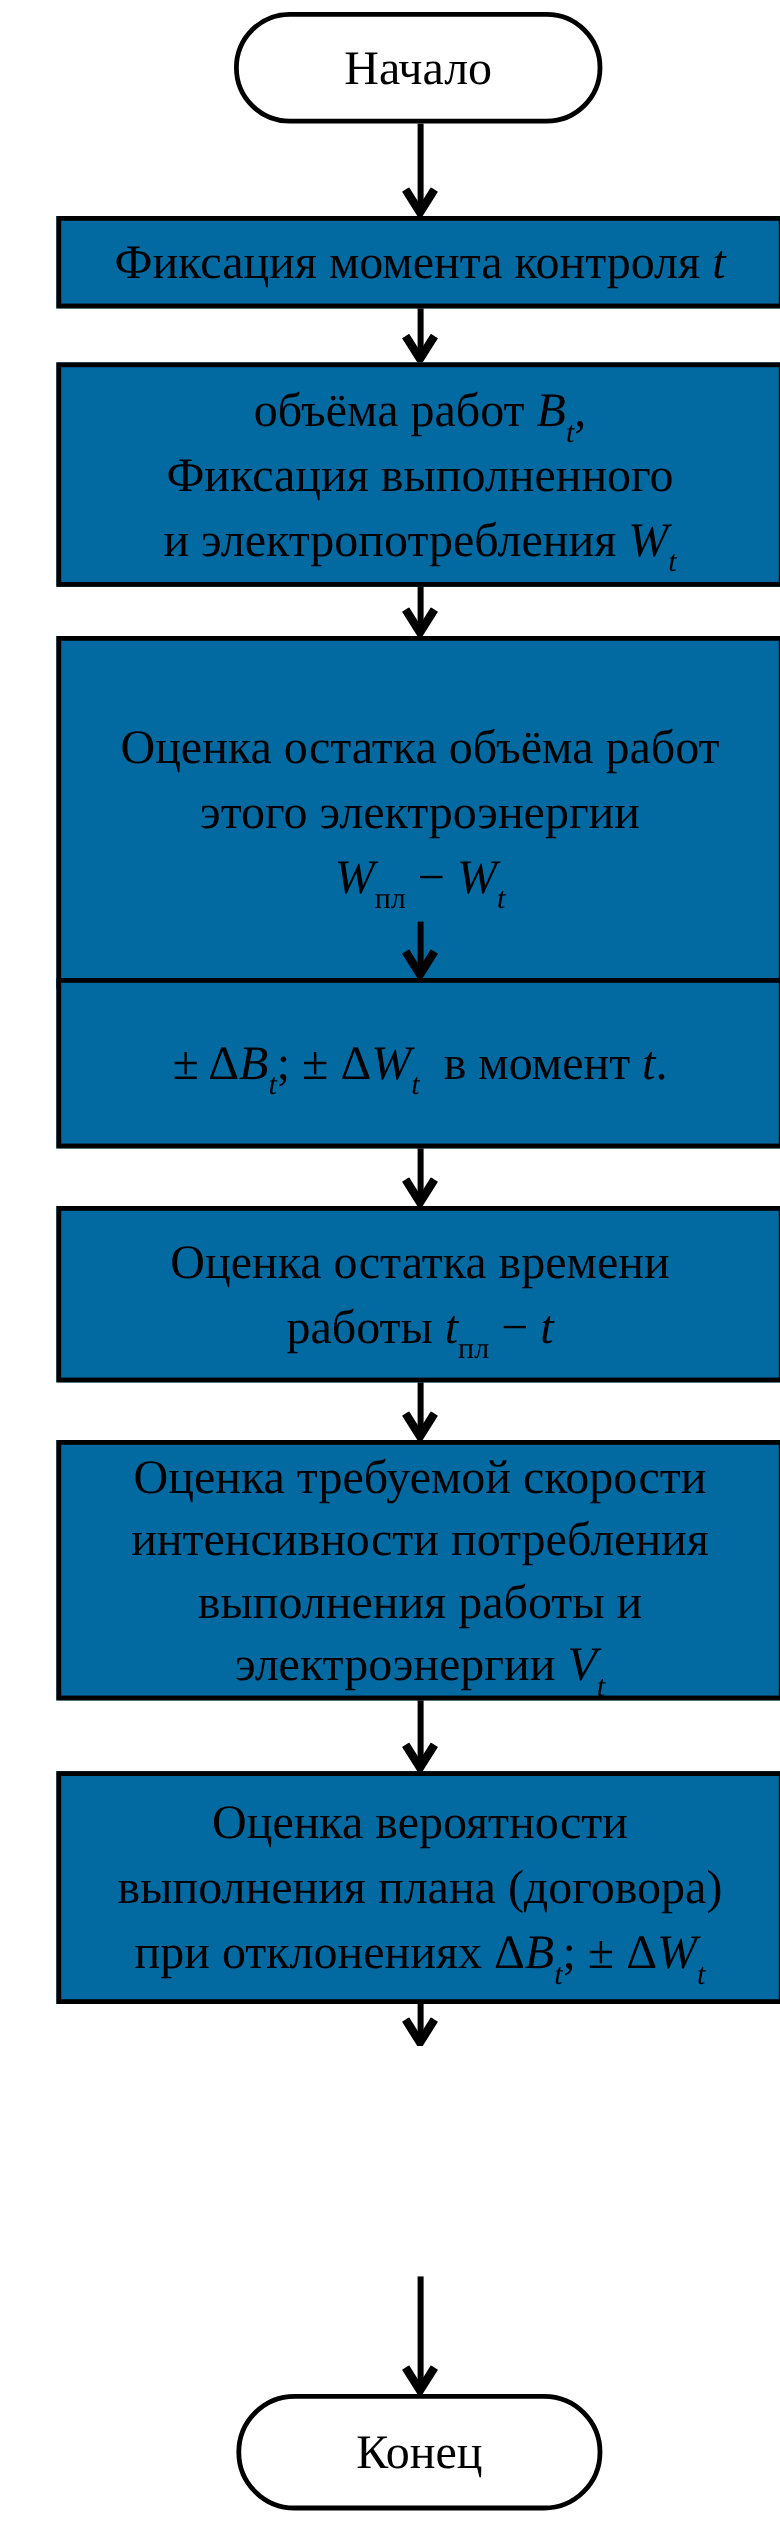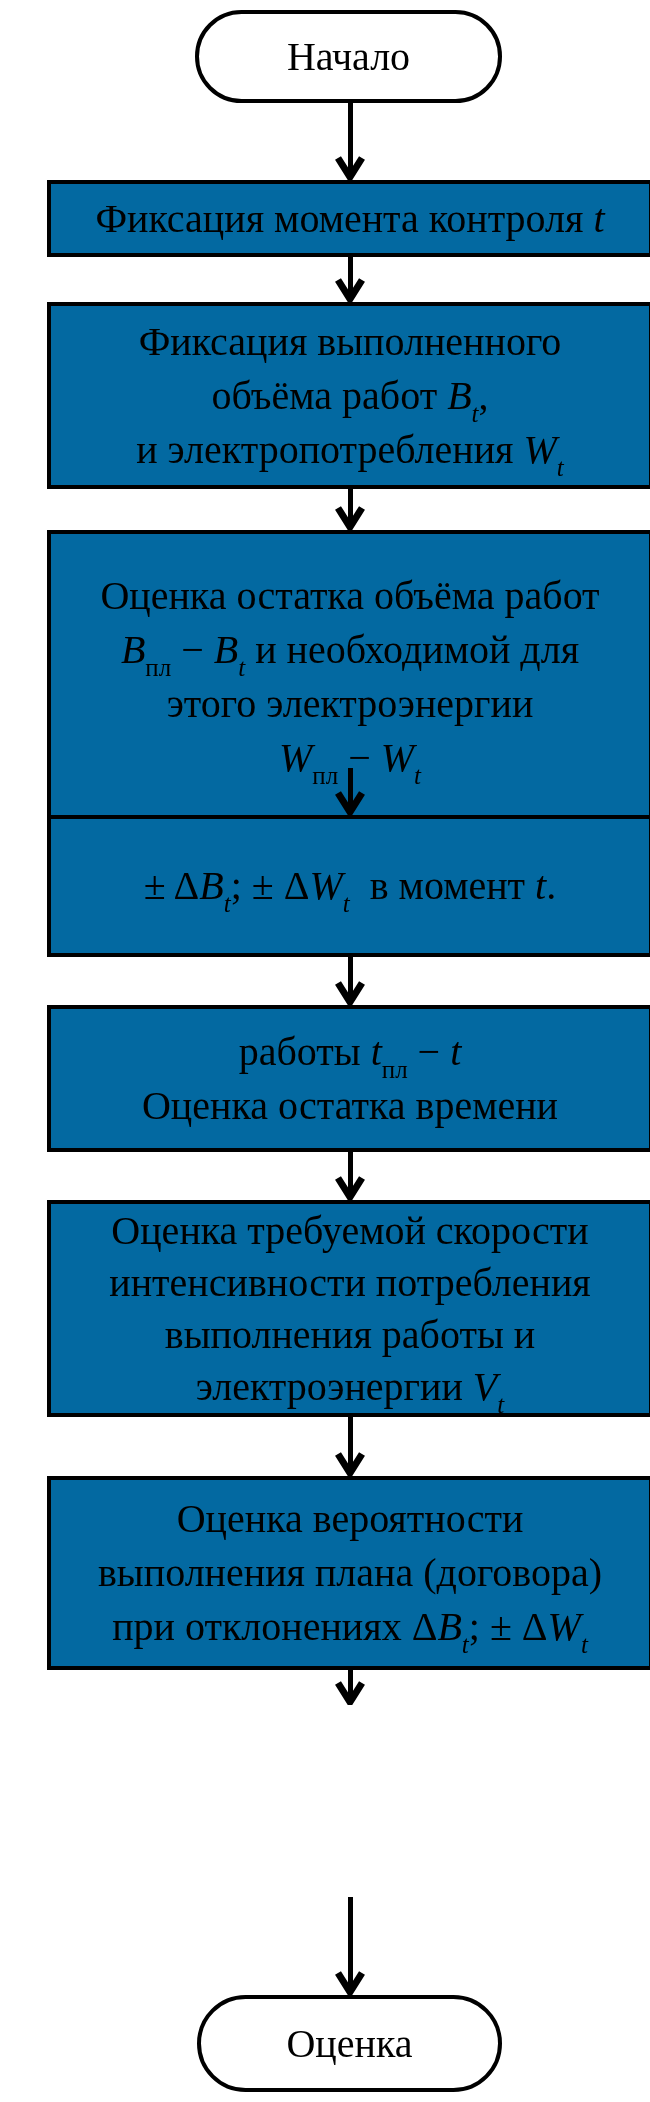--- a/index.html
+++ b/index.html
@@ -93,35 +93,34 @@
     </div>
 
   <div class="arrow" style="top:257px;height:45px">
     <div class="shaft"></div>
     <svg class="head" width="32" height="24" viewBox="0 0 32 24">
         <path d="M4,2 L16,21 L28,2"></path>
       </svg>
   </div>
 
   <div class="box" style="top:302px;height:187px">
+      <div class="tline"><span>объёма работ </span><span class="it">B</span><span class="it sub">t</span><span>,</span></div>
       <div class="tline"><span>Фиксация выполненного</span></div>
-      <div class="tline"><span>объёма работ </span><span class="it">B</span><span class="it sub">t</span><span>,</span></div>
       <div class="tline"><span>и электропотребления </span><span class="it">W</span><span class="it sub">t</span></div>
     </div>
 
   <div class="arrow" style="top:489px;height:41px">
     <div class="shaft"></div>
     <svg class="head" width="32" height="24" viewBox="0 0 32 24">
         <path d="M4,2 L16,21 L28,2"></path>
       </svg>
   </div>
 
   <div class="box" style="top:530px;height:294px">
       <div class="tline"><span>Оценка остатка объёма работ</span></div>
-      <div class="tline"><span class="it">B</span><span class="sub">пл</span><span> − </span><span class="it">B</span><span class="it sub">t</span><span> и необходимой для</span></div>
       <div class="tline"><span>этого электроэнергии</span></div>
       <div class="tline"><span class="it">W</span><span class="sub">пл</span><span> − </span><span class="it">W</span><span class="it sub">t</span></div>
     </div>
 
   <div class="arrow" style="top:768px;height:47px">
     <div class="shaft"></div>
     <svg class="head" width="32" height="24" viewBox="0 0 32 24">
         <path d="M4,2 L16,21 L28,2"></path>
       </svg>
   </div>
@@ -131,22 +130,22 @@
     </div>
 
   <div class="arrow" style="top:957px;height:48px">
     <div class="shaft"></div>
     <svg class="head" width="32" height="24" viewBox="0 0 32 24">
         <path d="M4,2 L16,21 L28,2"></path>
       </svg>
   </div>
 
   <div class="box" style="top:1005px;height:147px">
+      <div class="tline"><span>Оценка остатка времени</span></div>
       <div class="tline"><span>работы </span><span class="it">t</span><span class="sub">пл</span><span> − </span><span class="it">t</span></div>
-      <div class="tline"><span>Оценка остатка времени</span></div>
     </div>
 
   <div class="arrow" style="top:1152px;height:48px">
     <div class="shaft"></div>
     <svg class="head" width="32" height="24" viewBox="0 0 32 24">
         <path d="M4,2 L16,21 L28,2"></path>
       </svg>
   </div>
 
   <div class="box" style="top:1200px;height:217px;line-height:52px">
@@ -178,16 +177,16 @@
 
 
   <div class="arrow" style="top:1897px;height:98px">
     <div class="shaft"></div>
     <svg class="head" width="32" height="24" viewBox="0 0 32 24">
         <path d="M4,2 L16,21 L28,2"></path>
       </svg>
   </div>
 
   <div class="terminal" style="top:1995px;left:172px;width:305px;height:97px">
-    <span>Оценка</span>
+    <span>Конец</span>
   </div>
 
 </div>
 
 </body></html>

